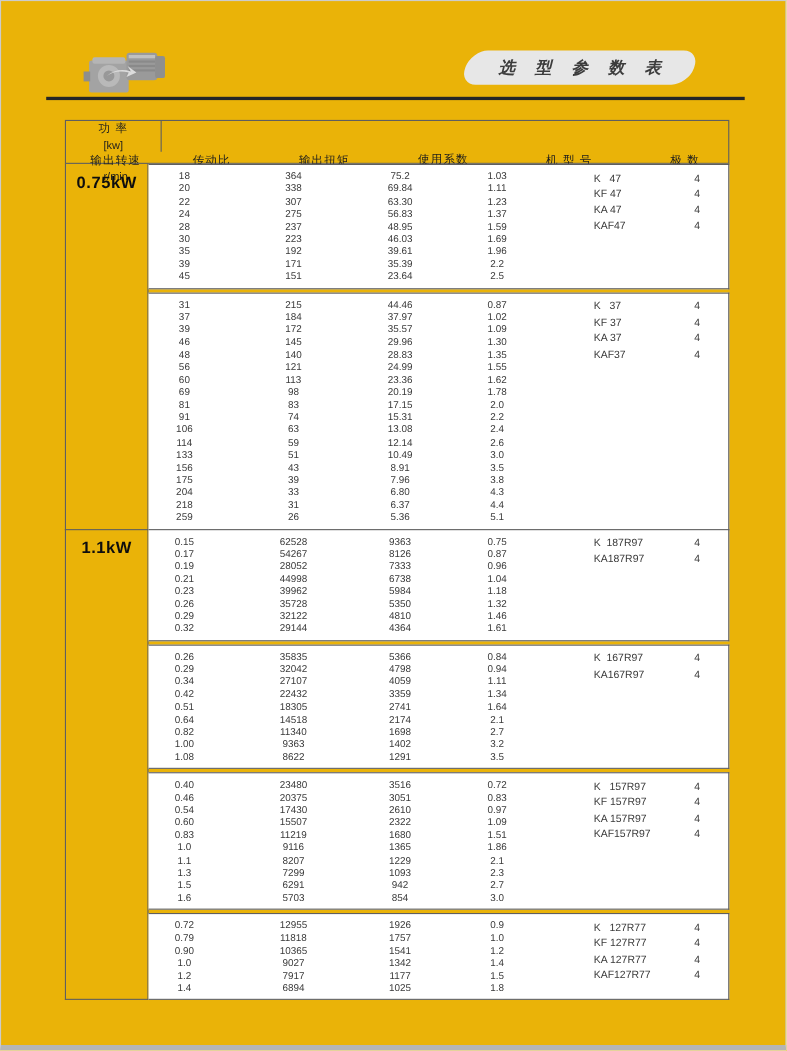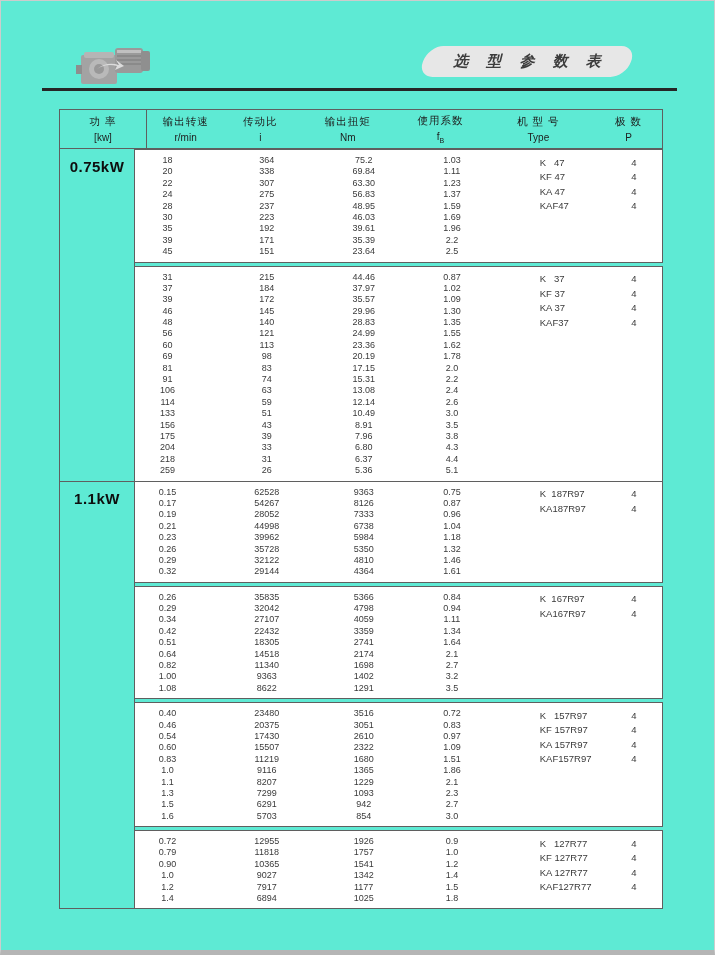--- a/index.html
+++ b/index.html
@@ -1,21 +1,21 @@
 <!DOCTYPE html>
 <html><head>
 <meta charset="utf-8">
 <style>
   * { box-sizing: border-box; }
   html,body { margin:0; padding:0; background:#ffffff; }
   body { font-family: "Liberation Sans", sans-serif; color:#333; }
 
   .page {
     position:relative; width:715px; height:955px; overflow:hidden;
-    background:#5eead4;
+    background:#eab308;
     border:1px solid #cccccc;
     border-bottom:5px solid #b5b5b5;
   }
 
   
   .logo { position:absolute; left:74px; top:38px; width:92px; height:50px; }
   .title-band { position:absolute; left:422px; top:45px; width:208px; height:31px; }
   .title-pill {
     position:absolute; inset:0; background:#e7e7e7;
     transform: skewX(-20deg); border-radius:15px;
@@ -23,21 +23,21 @@
   .title-text {
     position:absolute; inset:0; display:flex; align-items:center; justify-content:center;
     font-style:italic; font-weight:bold; font-size:15px; letter-spacing:7px;
     color:#3c3c3c; padding-left:7px;
   }
   .header-rule { position:absolute; left:41px; top:87px; width:635px; height:2.5px; background:#262626; }
 
   
   .table { position:absolute; left:58px; top:108px; width:604px; font-size:9px; }
 
-  .thead { display:flex; border:1px solid #5f5f5f; height:40px; }
+  .thead { display:flex; border:1px solid #5f5f5f; height:40px;flex-direction:column; }
   .th { display:flex; flex-direction:column; justify-content:center; align-items:center; gap:3px; }
   .th .l1 { font-size:10.5px; color:#1d1d1d; letter-spacing:1px; }
   .th .l2 { font-size:10px; color:#1d1d1d; }
   .th-power { width:87px; border-right:1px solid #5f5f5f; }
   .th-data { flex:1; display:flex;text-align:center; }
 
   .c-rpm  { width:15%; }
   .c-nm   { width:20%; }
   .c-i    { width:14%; }
   .c-fb   { width:16%; }

